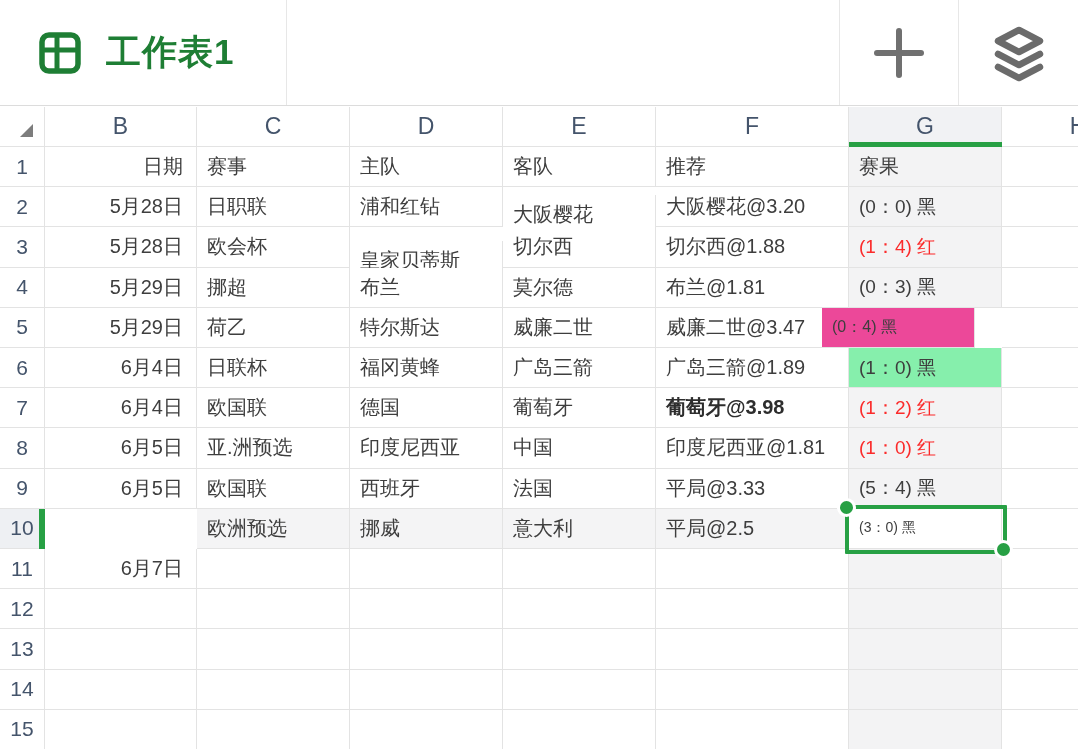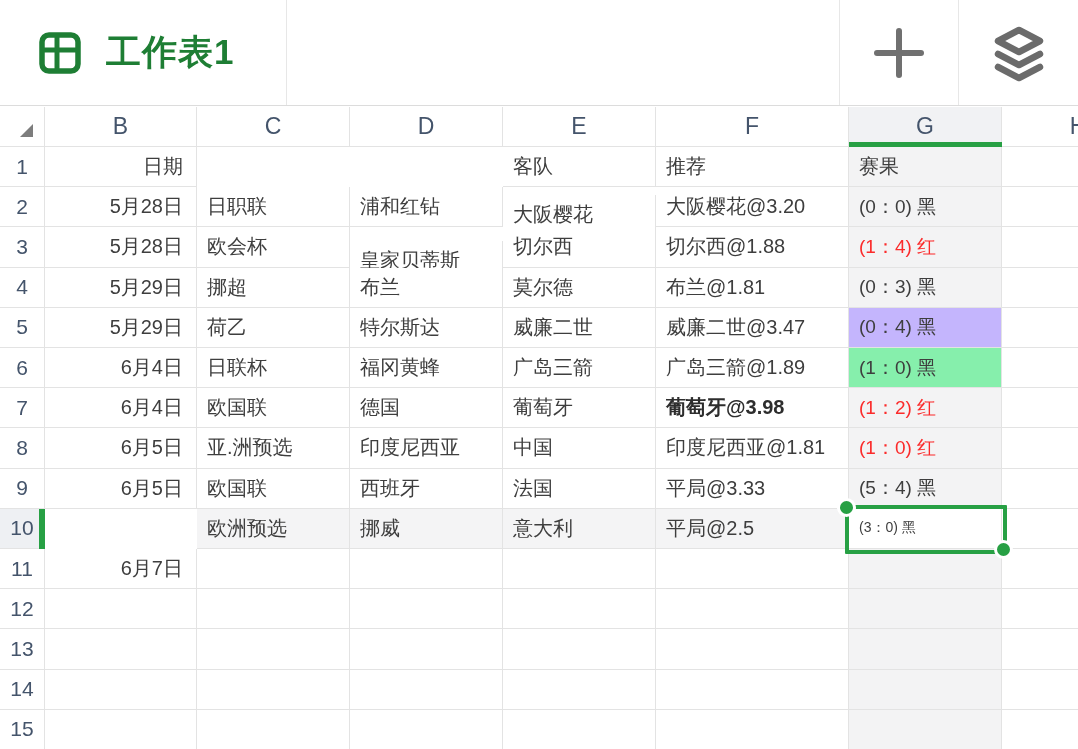--- a/index.html
+++ b/index.html
@@ -68,20 +68,22 @@
       <div class="gcell colhead" style="left: 45px; top: 0px; width: 152px; height: 40px;">B</div>
       <div class="gcell colhead" style="left: 197px; top: 0px; width: 153px; height: 40px;">C</div>
       <div class="gcell colhead" style="left: 350px; top: 0px; width: 153px; height: 40px;">D</div>
       <div class="gcell colhead" style="left: 503px; top: 0px; width: 153px; height: 40px;">E</div>
       <div class="gcell colhead" style="left: 656px; top: 0px; width: 193px; height: 40px;">F</div>
       <div class="gcell colhead" style="left: 849px; top: 0px; width: 153px; height: 40px; background: rgb(241, 242, 244);">G</div>
       <div class="gcell colhead" style="left: 1002px; top: 0px; width: 153px; height: 40px;">H</div>
       <div class="col-underline" style="left: 849px; top: 35px; width: 153px; height: 5px; background: rgb(39, 160, 68);"></div>
       <div class="gcell rowhead" style="left: 0px; top: 40px; width: 45px; height: 40.2px;">1</div>
       <div class="gcell cell alignright" style="left: 45px; top: 40px; width: 152px; height: 40.2px;">日期</div>
+      <div class="gcell cell" style="left: 197px; top: 40px; width: 153px; height: 40.2px;">赛事</div>
+      <div class="gcell cell" style="left: 350px; top: 40px; width: 153px; height: 40.2px;">主队</div>
       <div class="gcell cell" style="left: 503px; top: 40px; width: 153px; height: 40.2px;">客队</div>
       <div class="gcell cell" style="left: 656px; top: 40px; width: 193px; height: 40.2px;">推荐</div>
       <div class="gcell cell" style="left: 849px; top: 40px; width: 153px; height: 40.2px; background: rgb(243, 243, 244);">赛果</div>
       <div class="gcell cell" style="left: 1002px; top: 40px; width: 153px; height: 40.2px;"></div>
       <div class="gcell rowhead" style="left: 0px; top: 80.2px; width: 45px; height: 40.2px;">2</div>
       <div class="gcell cell alignright" style="left: 45px; top: 80.2px; width: 152px; height: 40.2px;">5月28日</div>
       <div class="gcell cell" style="left: 197px; top: 80.2px; width: 153px; height: 40.2px;">日职联</div>
       <div class="gcell cell" style="left: 350px; top: 80.2px; width: 153px; height: 40.2px;">浦和红钻</div>
       <div class="gcell cell" style="left: 503px; top: 88px; width: 153px; height: 40.2px;">大阪樱花</div>
       <div class="gcell cell" style="left: 656px; top: 80.2px; width: 193px; height: 40.2px;">大阪樱花@3.20</div>
@@ -102,21 +104,21 @@
       <div class="gcell cell" style="left: 350px; top: 160.6px; width: 153px; height: 40.2px;">布兰</div>
       <div class="gcell cell" style="left: 656px; top: 160.6px; width: 193px; height: 40.2px;">布兰@1.81</div>
       <div class="gcell cell" style="left: 849px; top: 160.6px; width: 153px; height: 40.2px; background: rgb(243, 243, 244); font-size: 19px;">(0：3) 黑</div>
       <div class="gcell cell" style="left: 1002px; top: 160.6px; width: 153px; height: 40.2px;"></div>
       <div class="gcell rowhead" style="left: 0px; top: 200.8px; width: 45px; height: 40.2px;">5</div>
       <div class="gcell cell alignright" style="left: 45px; top: 200.8px; width: 152px; height: 40.2px;">5月29日</div>
       <div class="gcell cell" style="left: 197px; top: 200.8px; width: 153px; height: 40.2px;">荷乙</div>
       <div class="gcell cell" style="left: 350px; top: 200.8px; width: 153px; height: 40.2px;">特尔斯达</div>
       <div class="gcell cell" style="left: 503px; top: 200.8px; width: 153px; height: 40.2px;">威廉二世</div>
       <div class="gcell cell" style="left: 656px; top: 200.8px; width: 193px; height: 40.2px;">威廉二世@3.47</div>
-      <div class="gcell cell" style="left: 849px; top: 200.8px; width: 153px; height: 40.2px; background: #c4b5fd; font-size: 19px;">(0：4) 黑</div>
+      <div class="gcell cell" style="left: 822px; top: 200.8px; width: 153px; height: 40.2px; background: #ec4899; font-size: 16px;">(0：4) 黑</div>
       <div class="gcell cell" style="left: 1002px; top: 200.8px; width: 153px; height: 40.2px;"></div>
       <div class="gcell rowhead" style="left: 0px; top: 241px; width: 45px; height: 40.2px;">6</div>
       <div class="gcell cell alignright" style="left: 45px; top: 241px; width: 152px; height: 40.2px;">6月4日</div>
       <div class="gcell cell" style="left: 197px; top: 241px; width: 153px; height: 40.2px;">日联杯</div>
       <div class="gcell cell" style="left: 350px; top: 241px; width: 153px; height: 40.2px;">福冈黄蜂</div>
       <div class="gcell cell" style="left: 503px; top: 241px; width: 153px; height: 40.2px;">广岛三箭</div>
       <div class="gcell cell" style="left: 656px; top: 241px; width: 193px; height: 40.2px;">广岛三箭@1.89</div>
       <div class="gcell cell" style="left: 849px; top: 241px; width: 153px; height: 40.2px; background: #86efac; font-size: 19px;">(1：0) 黑</div>
       <div class="gcell cell" style="left: 1002px; top: 241px; width: 153px; height: 40.2px;"></div>
       <div class="gcell rowhead" style="left: 0px; top: 281.2px; width: 45px; height: 40.2px;">7</div>

